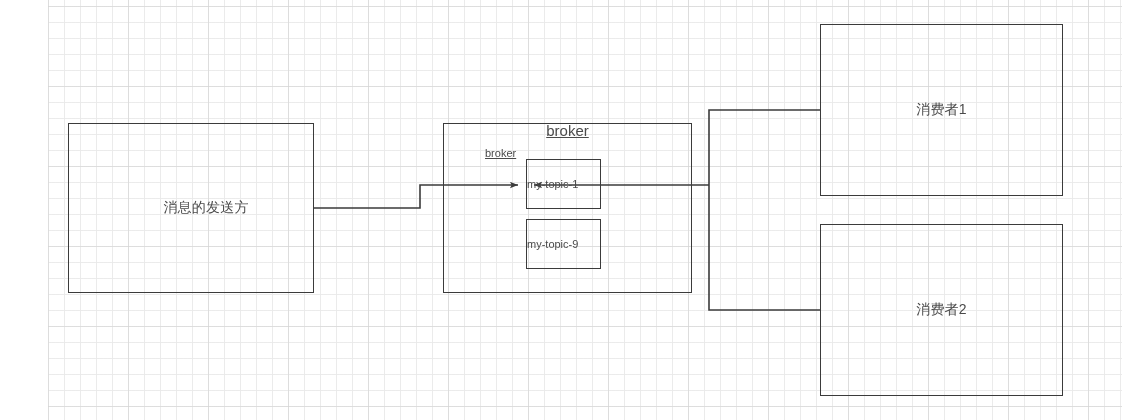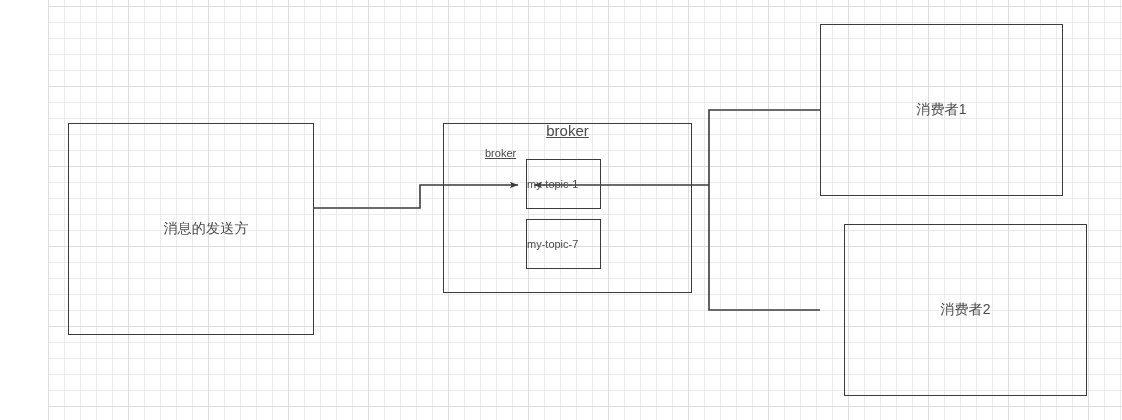--- a/index.html
+++ b/index.html
@@ -123,39 +123,39 @@
       </marker>
     </defs>
 
     <polyline points="314,208 420,208 420,185 518,185" fill="none" stroke="#3b3b3b" stroke-width="1.6" marker-end="url(#arrow-end)"></polyline>
 
     <polyline points="709,185 534,185" fill="none" stroke="#3b3b3b" stroke-width="1.6" marker-end="url(#arrow-end)"></polyline>
 
     <polyline points="820,110 709,110 709,310 820,310" fill="none" stroke="#3b3b3b" stroke-width="1.6"></polyline>
   </svg>
 
-  <div class="node" id="sender-box" style="left:68px; top:123px; width:246px; height:212px;padding-left:30px;">
+  <div class="node" id="sender-box" style="left:68px; top:123px; width:246px; height:170px;padding-left:30px;">
     <span class="node-label">消息的发送方</span>
   </div>
 
   <div class="node" id="broker-box" style="left:443px; top:123px; width:249px; height:170px;"></div>
 
   <div class="free-label" id="broker-title">broker</div>
 
   <div class="free-label" id="topic-label">broker</div>
 
   <div class="topic-box" id="topic1-box" style="left:526px; top:159px; width:75px; height:50px;">
     <span class="topic-label">my-topic-1</span>
   </div>
 
   <div class="topic-box" id="topic2-box" style="left:526px; top:219px; width:75px; height:50px;">
-    <span class="topic-label">my-topic-7</span>
+    <span class="topic-label">my-topic-9</span>
   </div>
 
   <div class="node" id="consumer1-box" style="left:820px; top:24px; width:243px; height:172px;">
     <span class="node-label">消费者1</span>
   </div>
 
-  <div class="node" id="consumer2-box" style="left:820px; top:224px; width:243px; height:172px;margin-left:24px;">
+  <div class="node" id="consumer2-box" style="left:820px; top:224px; width:243px; height:172px;">
     <span class="node-label">消费者2</span>
   </div>
 
 </div>
 
 </body></html>

